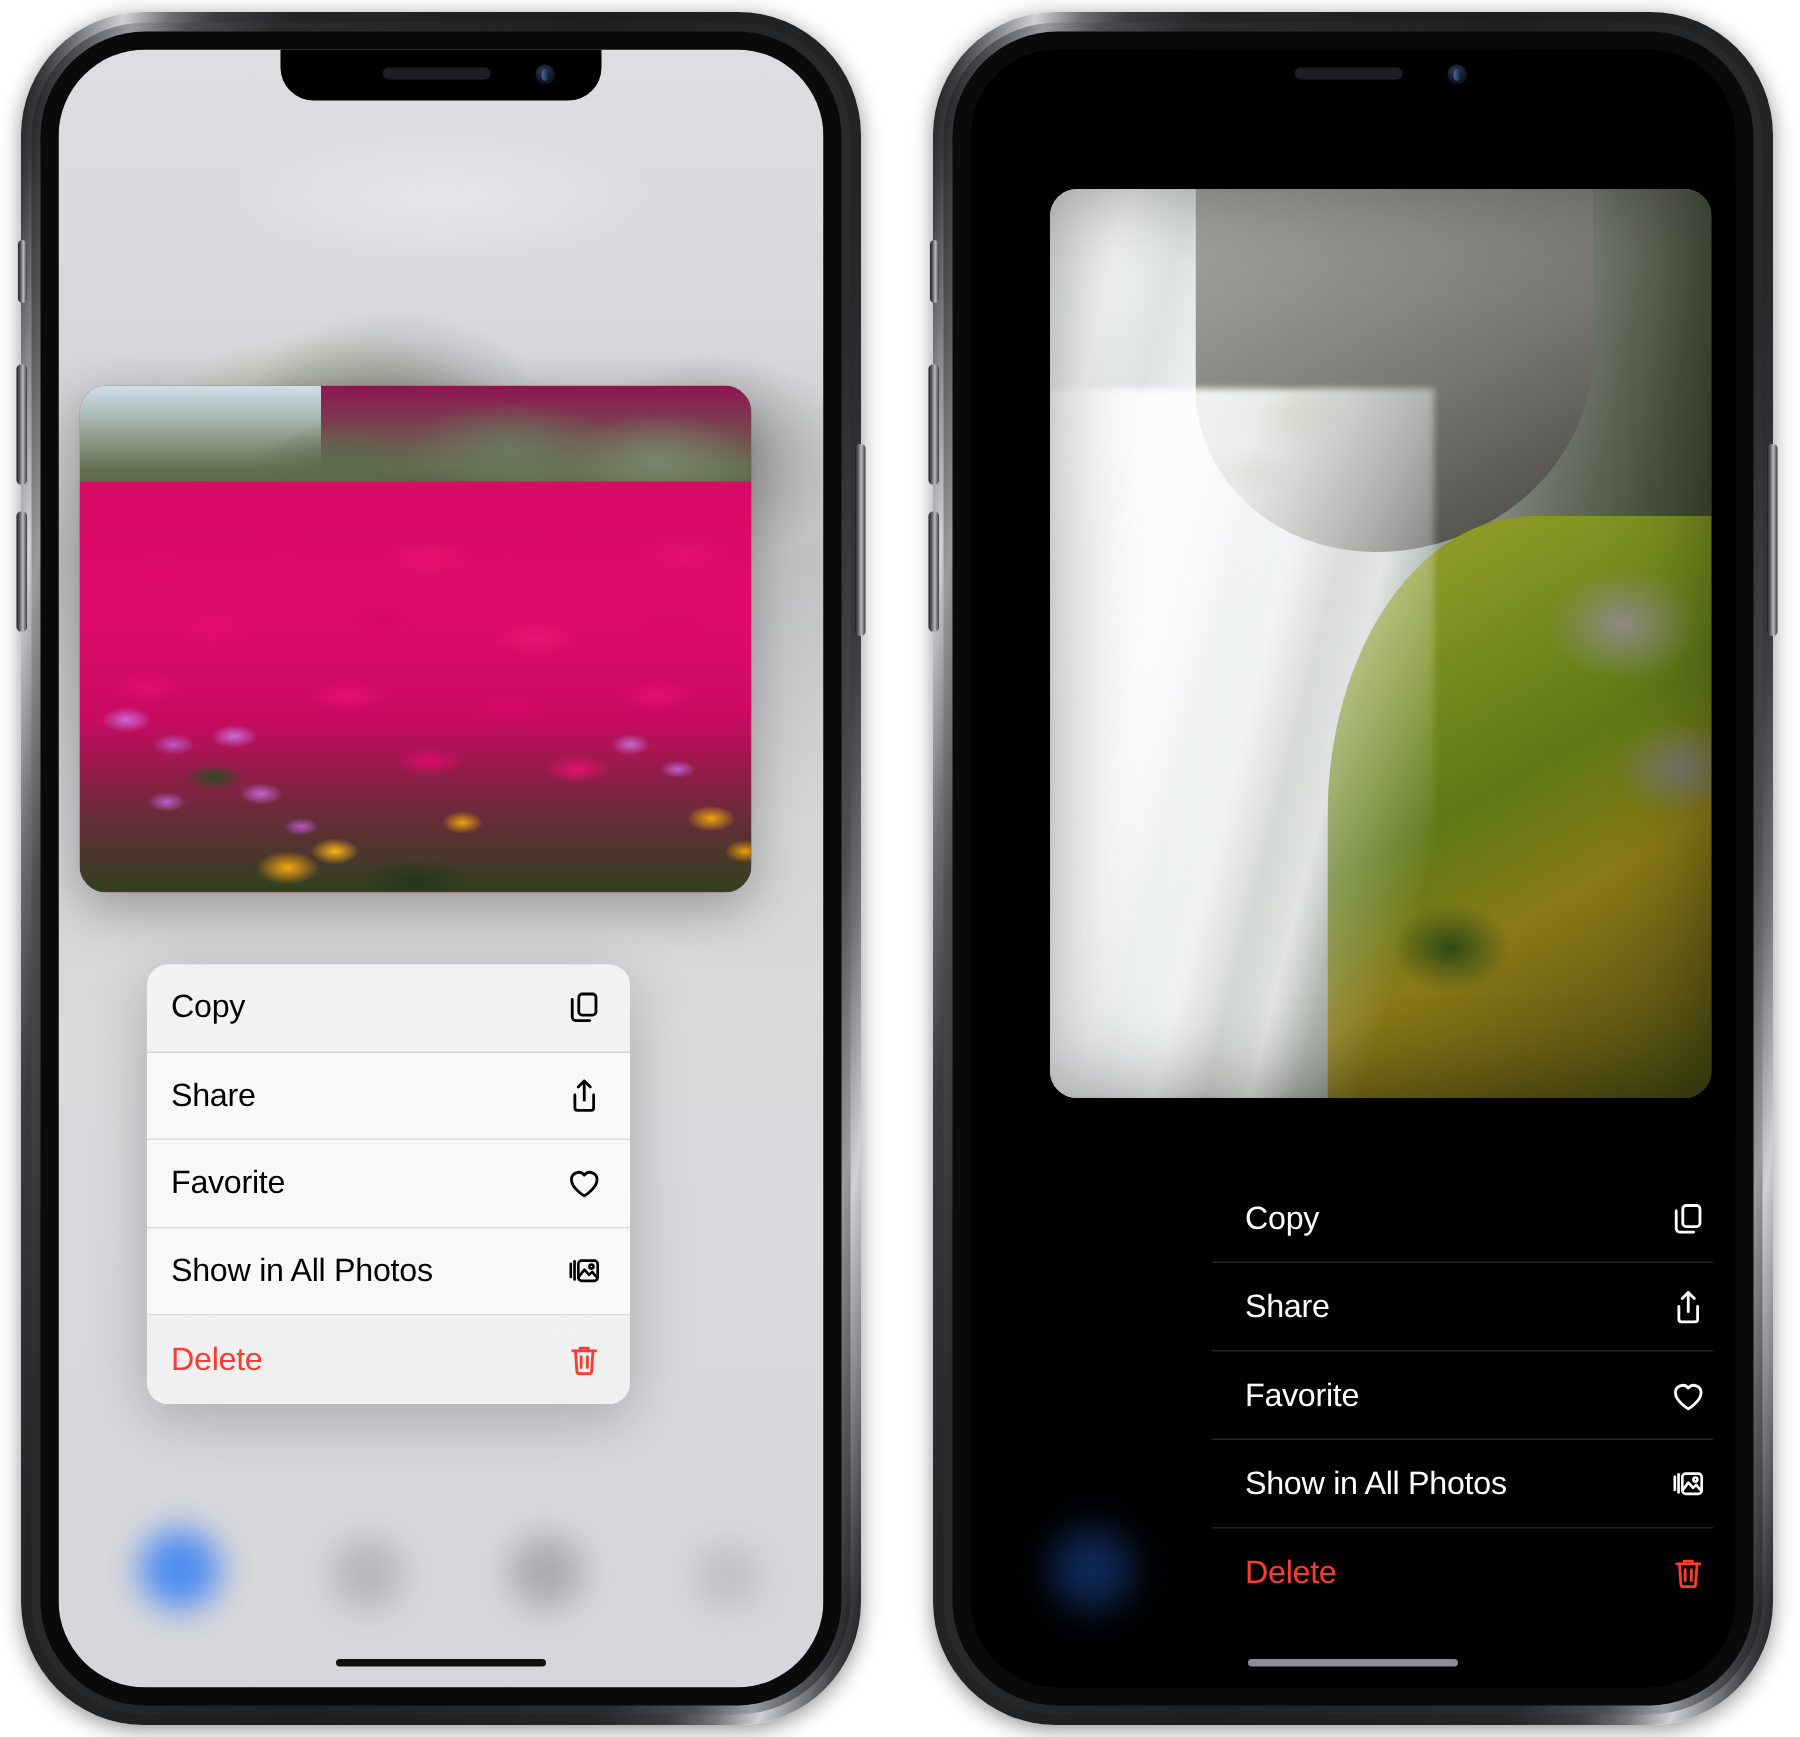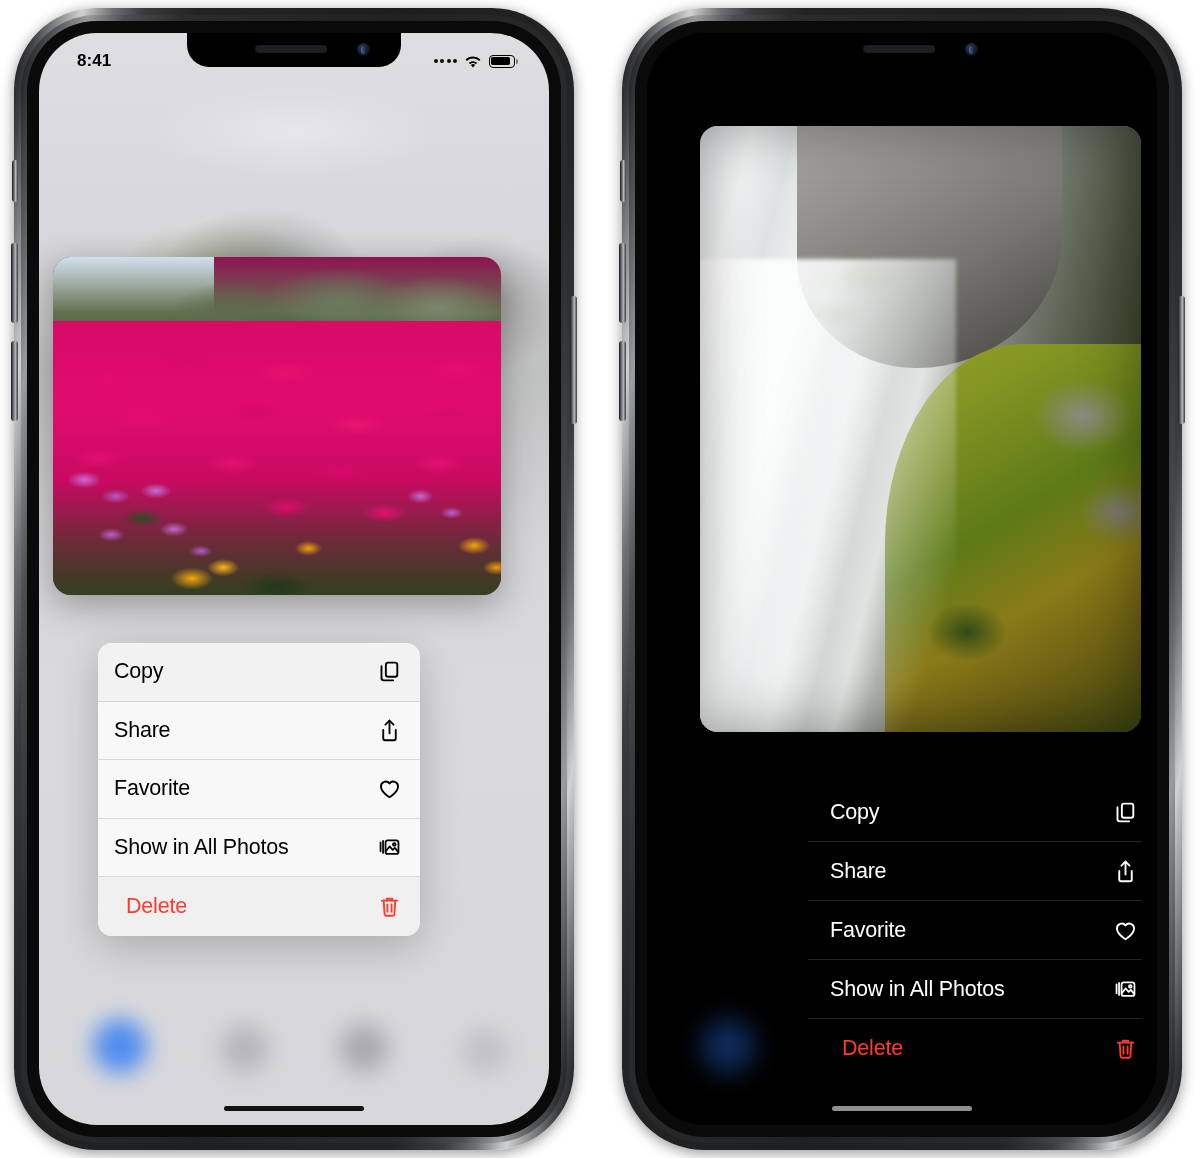--- a/index.html
+++ b/index.html
@@ -217,21 +217,21 @@
   }
   .menu-light .menu-row{height:58.5px;padding:0 16px 0 16px;border-bottom:1px solid rgba(60,60,67,.16);background:rgba(252,252,252,.62);}
   .menu-light .menu-row:last-child{border-bottom:none;background:rgba(240,240,240,.58);}
   .menu-light .menu-row:first-child{background:rgba(242,242,242,.62);}
   .menu-dark .menu-row{height:59px;padding:0 2px 0 22px;border-bottom:1px solid rgba(255,255,255,.14);background:transparent;}
   .menu-dark .menu-row:last-child{border-bottom:none;}
 
   .menu-label{font-size:21.5px;letter-spacing:-.2px;}
   .menu-light .menu-label{color:#000;}
   .menu-dark .menu-label{color:#fff;}
-  .menu-row.destructive .menu-label{color:#ff3b30;margin-left:12px;}
+  .menu-row.destructive .menu-label{color:#ff3b30;}
   .menu-light .menu-row.destructive .menu-label{color:#ff3b30;}
 
   .menu-icon{width:30px;height:30px;display:flex;align-items:center;justify-content:center;flex:0 0 auto;}
   .menu-icon svg{display:block;width:25px;height:25px;}
   .menu-light .menu-icon svg{stroke:#000;}
   .menu-dark .menu-icon svg{stroke:#fff;}
   .menu-row.destructive .menu-icon svg{stroke:#ff3b30;}
 
   .dark-dock{position:absolute;left:0;right:0;bottom:0;height:120px;}
   .dd1{position:absolute;left:54px;bottom:52px;width:54px;height:54px;border-radius:50%;background:#1d4fa8;opacity:.55;filter:blur(13px);}
@@ -321,41 +321,20 @@
         </div>
       </div>
 
       <div class="dock-light">
         <div class="dock-icon di1"></div>
         <div class="dock-icon di2"></div>
         <div class="dock-icon di3"></div>
         <div class="dock-icon di4"></div>
       </div>
 
-      <div class="statusbar sb-light">
-        <span>8:41</span>
-        <span class="sb-right">
-          <span class="cell-dots">
-              <i></i>
-              <i></i>
-              <i></i>
-              <i></i>
-            </span>
-          <span class="wifi">
-            <svg viewBox="0 0 18 13" width="18" height="13" fill="currentColor">
-              <path d="M9 12.4 6.9 9.9a3.3 3.3 0 0 1 4.2 0L9 12.4z"></path>
-              <path d="M9 6.2c-1.6 0-3.1.6-4.2 1.6l1.3 1.4A4.4 4.4 0 0 1 9 8c1.1 0 2.2.4 2.9 1.2l1.3-1.4A6.2 6.2 0 0 0 9 6.2z"></path>
-              <path d="M9 1.6c-2.9 0-5.5 1.1-7.4 2.9l1.3 1.4A8.8 8.8 0 0 1 9 3.5c2.4 0 4.6.9 6.1 2.4l1.3-1.4A10.6 10.6 0 0 0 9 1.6z"></path>
-            </svg>
-          </span>
-          <span class="batt">
-              <i></i>
-            </span>
-        </span>
-      </div>
 
       <div class="notch">
         <span class="speaker"></span>
         <span class="face-cam"></span>
       </div>
 
       <div class="home-ind hi-dark"></div>
     </div>
   </div>
 

